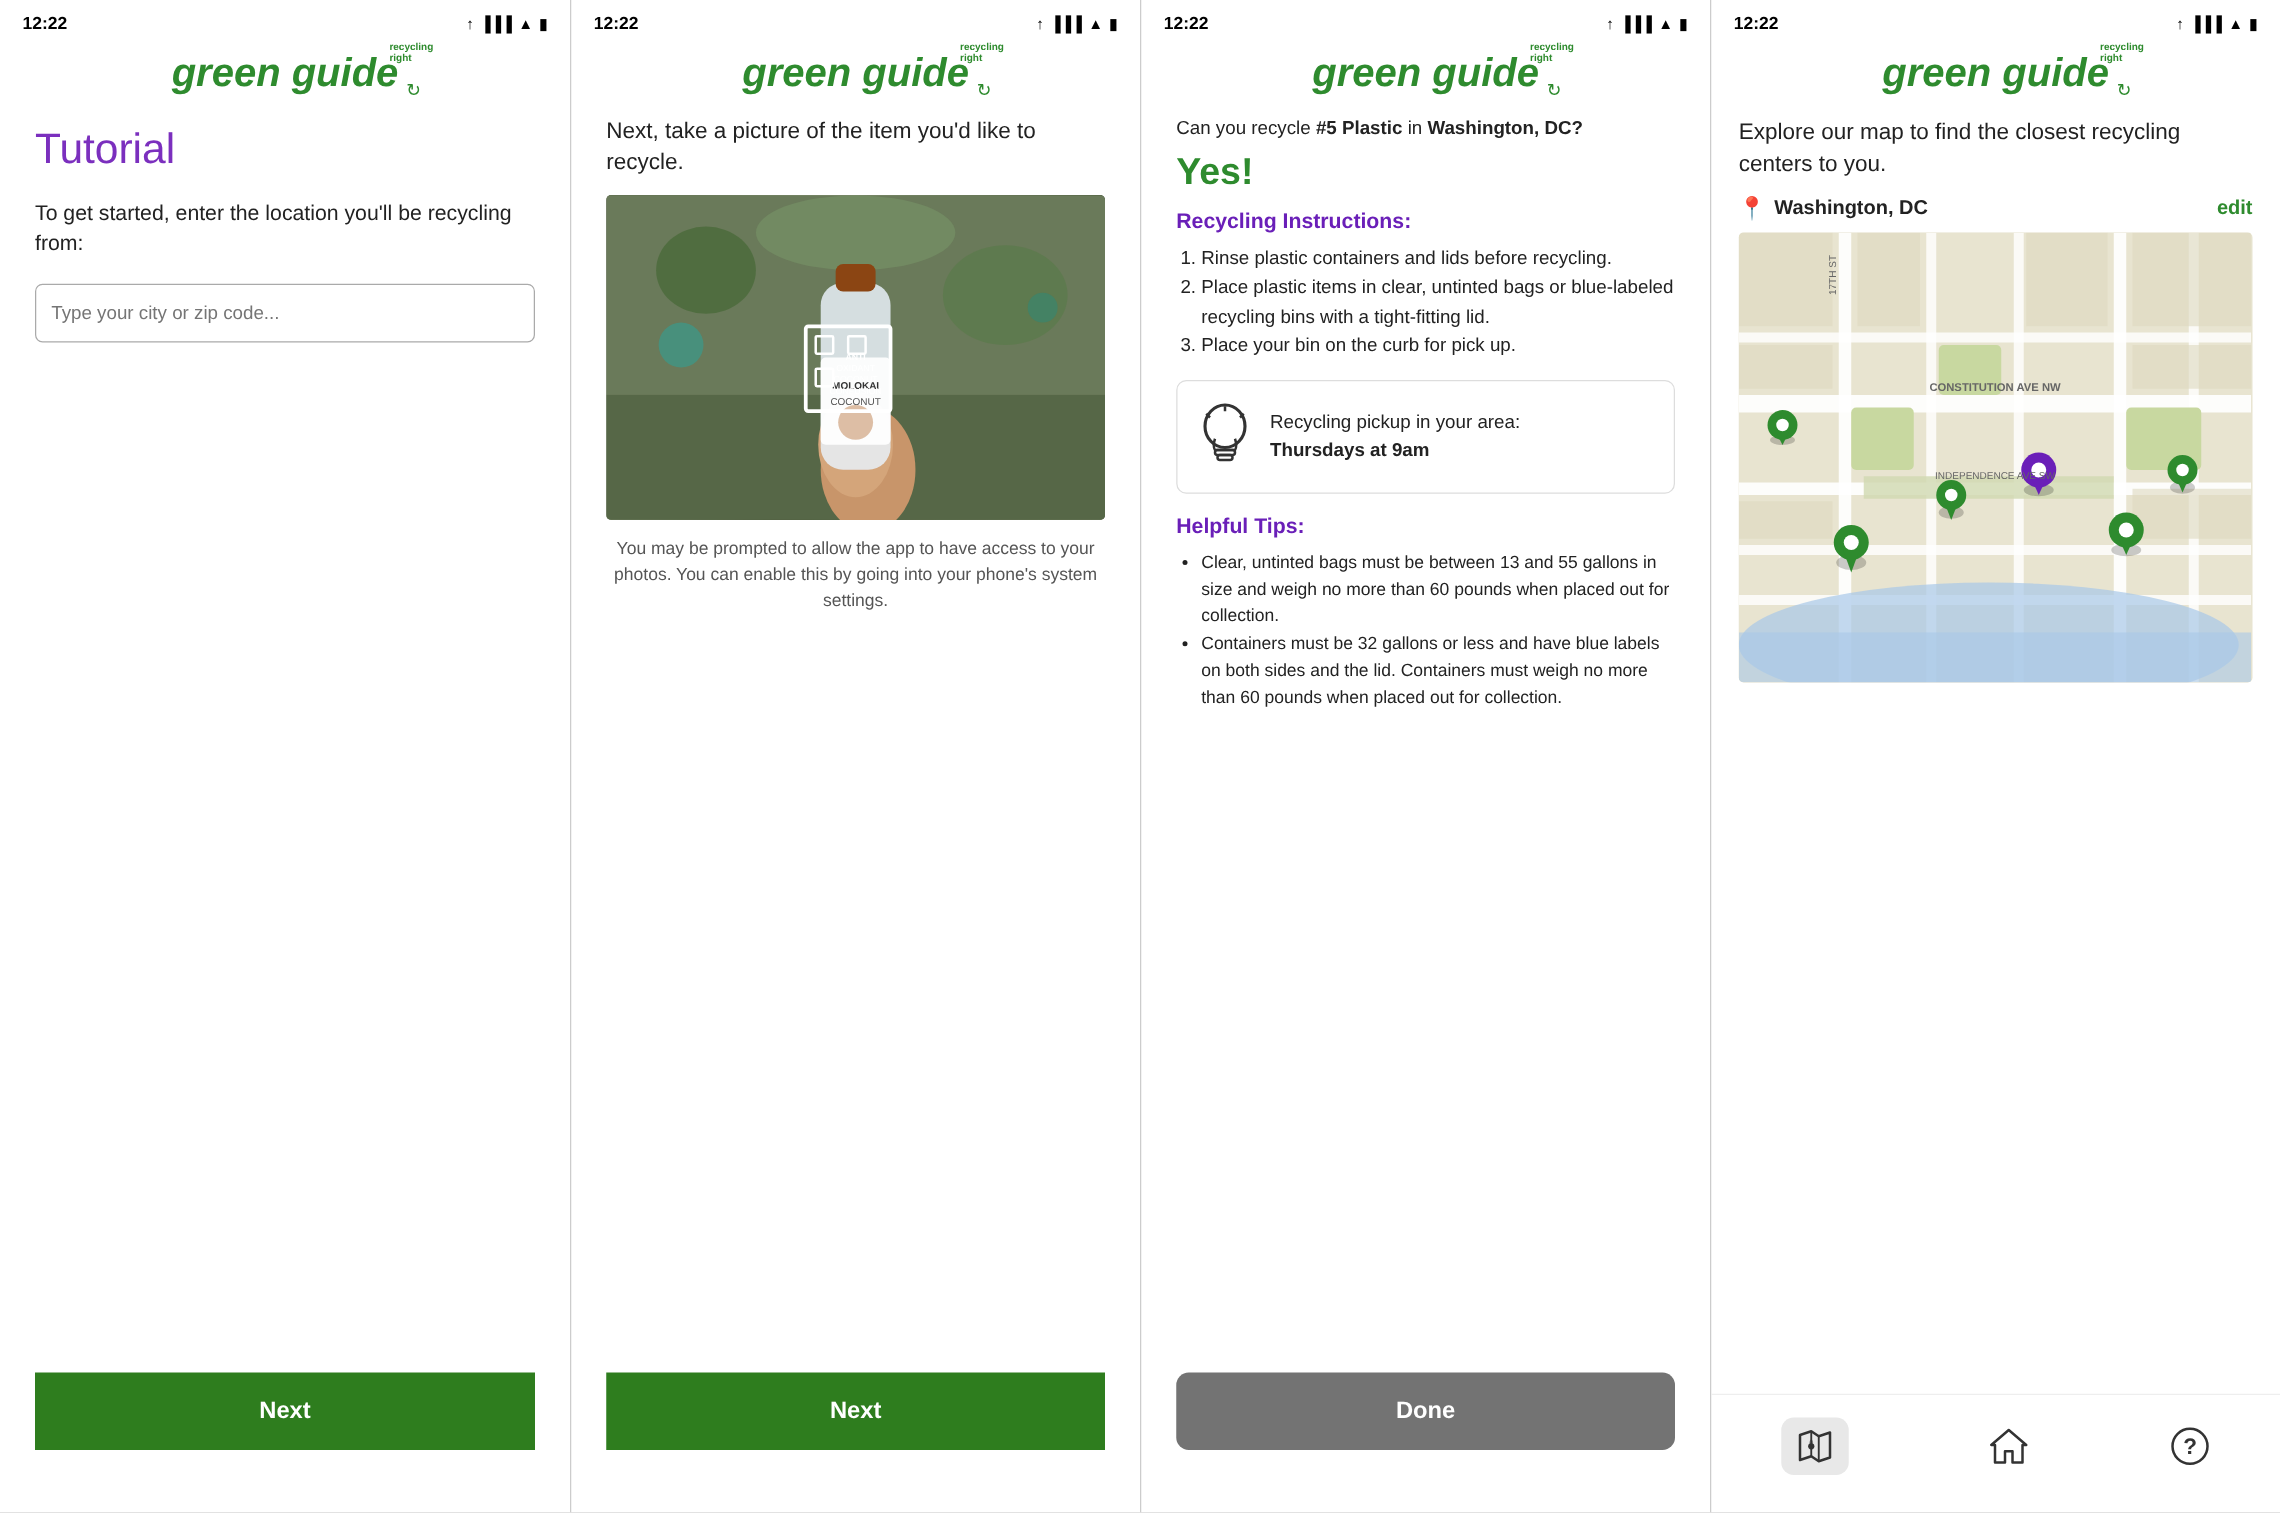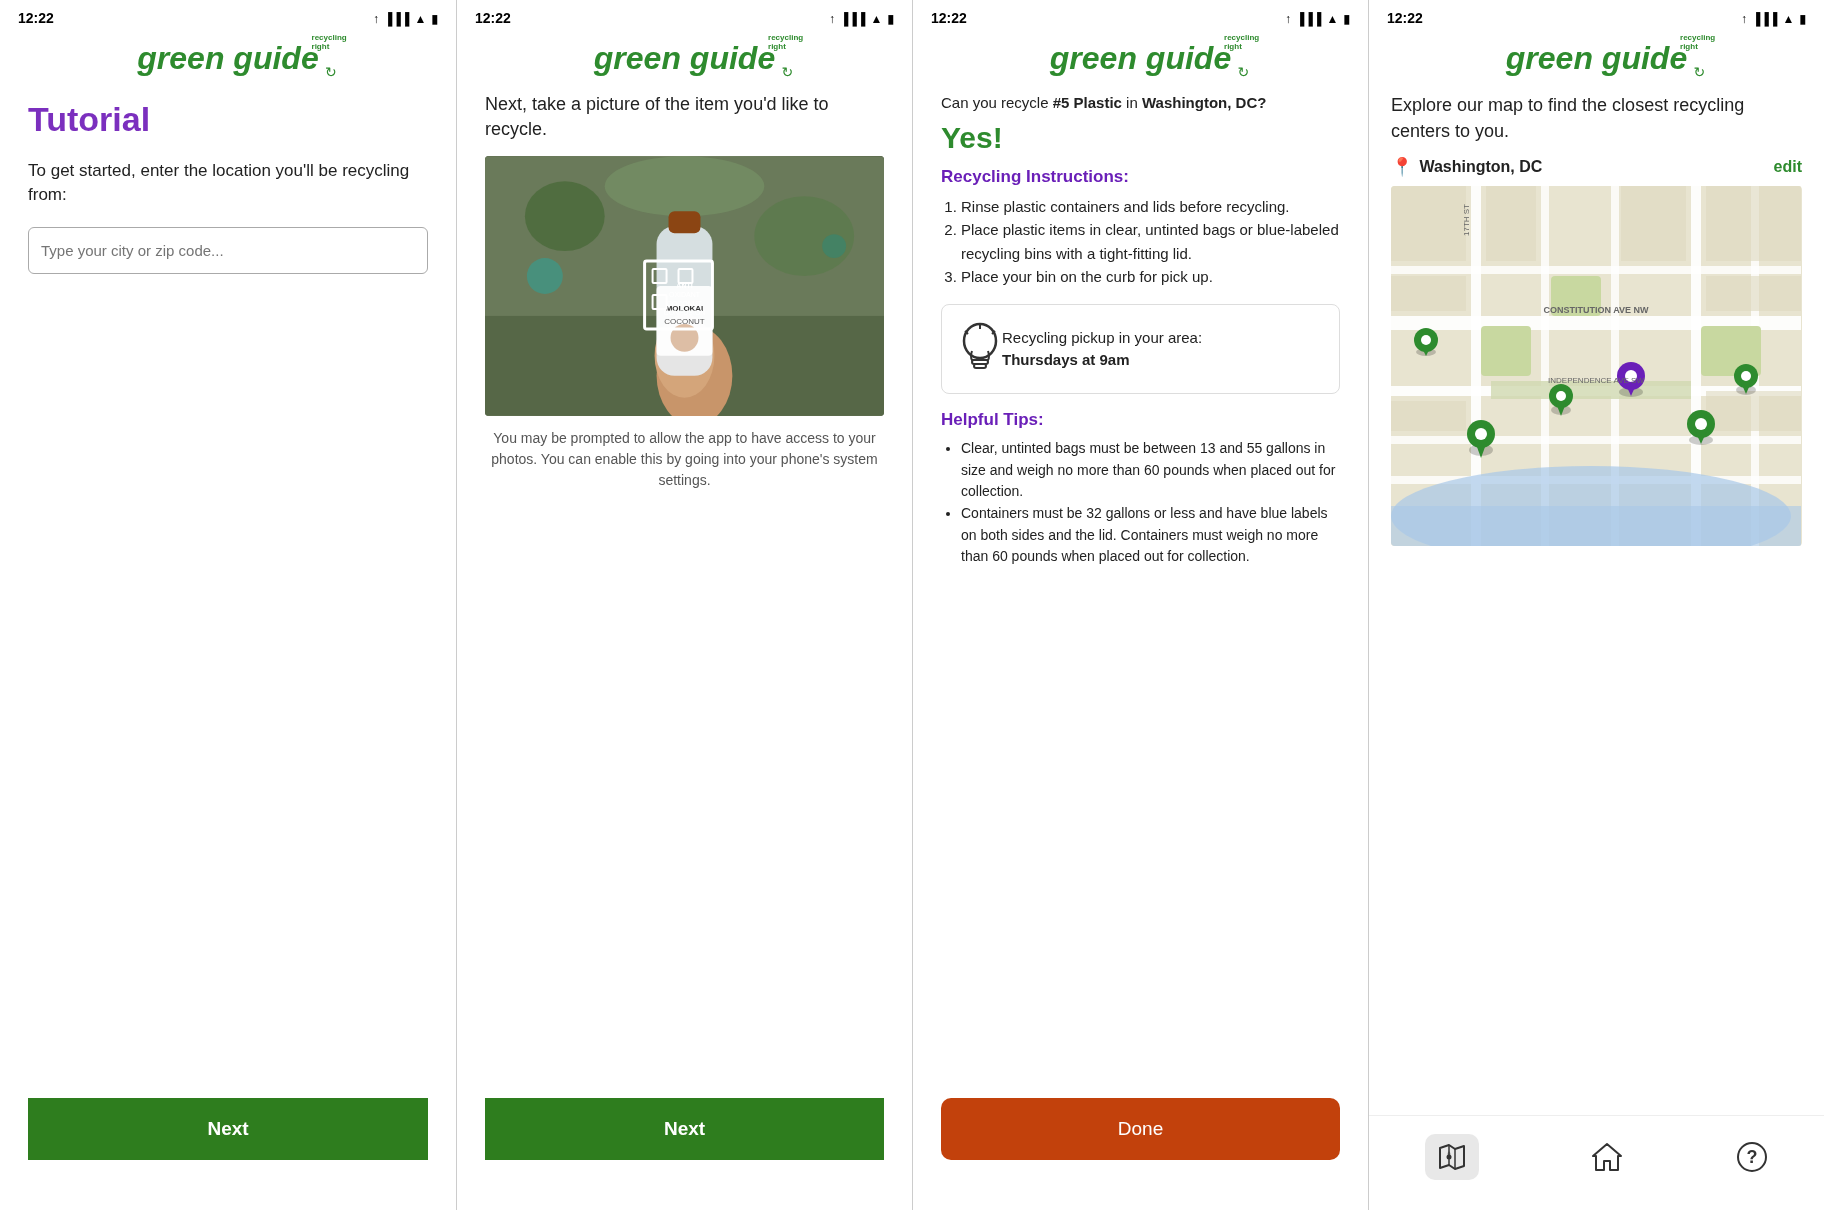--- a/index.html
+++ b/index.html
@@ -47,21 +47,21 @@
       font-style: italic;
       line-height: 1;
     }
     
     .screen1-content {
       padding: 18px 28px 0 28px;
       flex: 1;
     }
     .tutorial-title {
       font-size: 34px;
-      font-weight: 700;
+      font-weight: 400;
       color: #7b2fbe;
       margin-bottom: 20px;
     }
     .screen1-desc {
       font-size: 17px;
       color: #222;
       margin-bottom: 20px;
       line-height: 1.4;
     }
     .location-input {
@@ -154,20 +154,21 @@
     .instructions-list {
       font-size: 15px;
       color: #222;
       line-height: 1.55;
       padding-left: 20px;
       margin-bottom: 16px;
     }
     .pickup-box {
       display: flex;
       align-items: center;
+      gap: 14px;
       border: 1.5px solid #ddd;
       border-radius: 8px;
       padding: 14px 16px;
       margin-bottom: 16px;
     }
     .pickup-icon {
       font-size: 34px;
     }
     .pickup-text {
       font-size: 15px;
@@ -181,26 +182,26 @@
       margin-bottom: 8px;
     }
     .helpful-list {
       font-size: 14px;
       color: #222;
       line-height: 1.55;
       list-style: disc;
       padding-left: 20px;
     }
     .done-btn {
-      background: #c2410c;
+      background: #737373;
       color: white;
       border: none;
       border-radius: 10px;
       font-size: 19px;
-      font-weight: 400;
+      font-weight: 700;
       padding: 20px 0;
       width: 100%;
       cursor: pointer;
     }
     
     .screen4-content {
       padding: 10px 22px 0 22px;
       flex: 1;
     }
     .explore-text {

